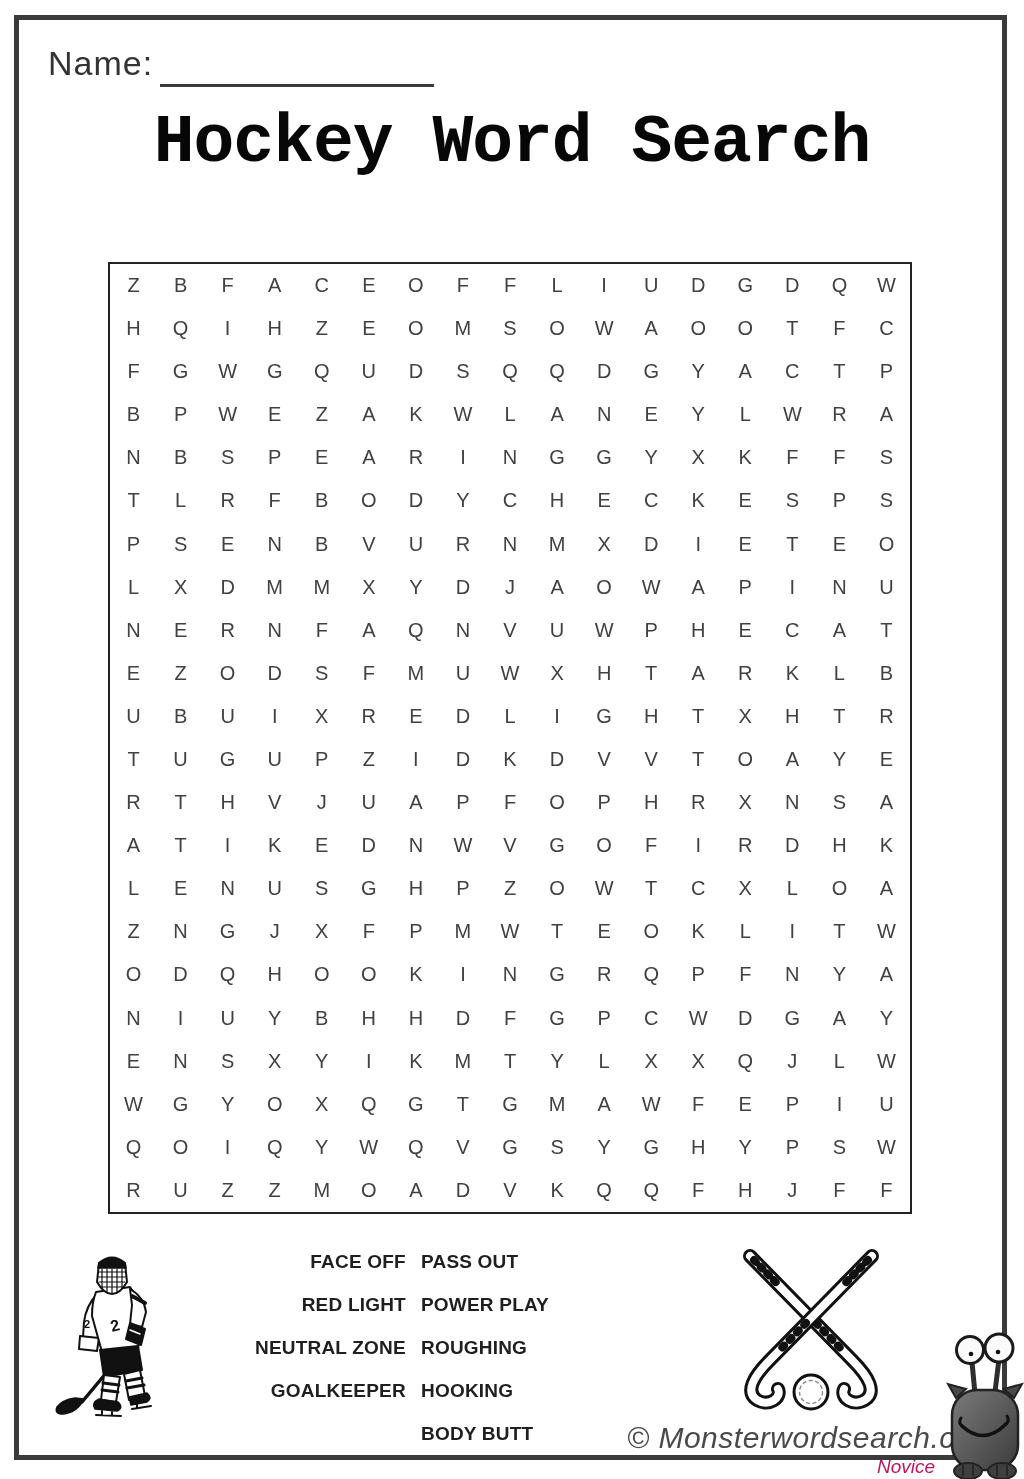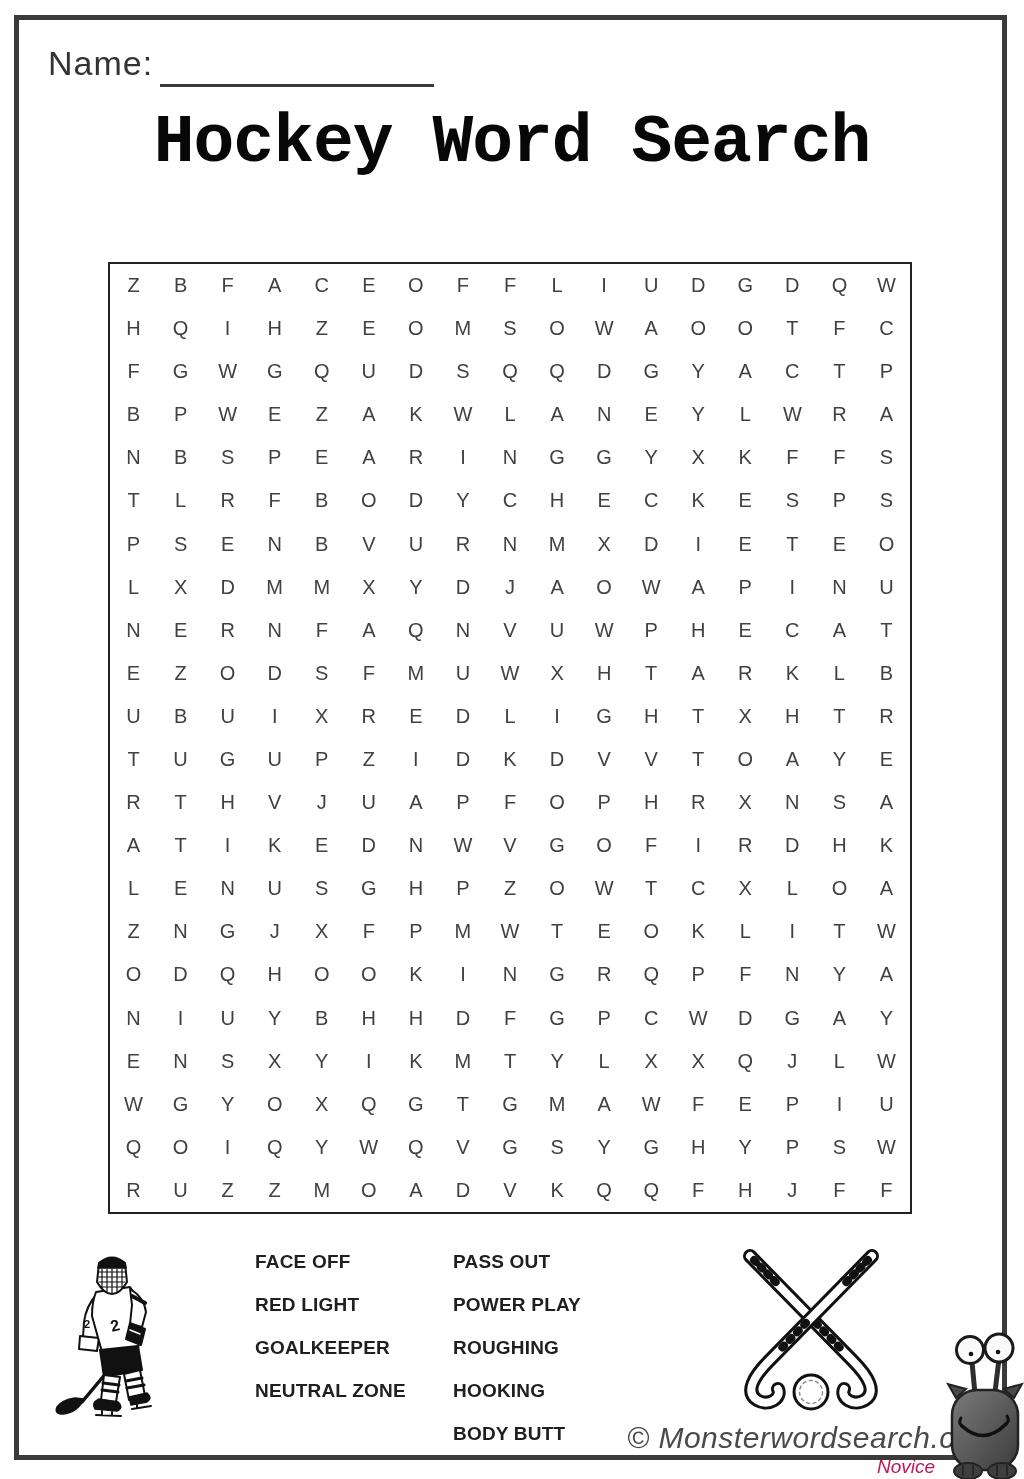--- a/index.html
+++ b/index.html
@@ -30,22 +30,22 @@
     border:2px solid #222;box-sizing:border-box;z-index:2;
     display:grid;grid-template-columns:repeat(17,1fr);
     grid-template-rows:repeat(22,1fr);
   }
   .cell{
     display:flex;align-items:center;justify-content:center;
     font-size:20px;color:#414141;
   }
   .word-list{position:absolute;left:0;top:1240px;width:100%;height:230px;z-index:2;}
   .word-col{position:absolute;top:0;}
-  .word-col.c0{left:255px;}
-  .word-col.c1{left:421px;margin-left:32px;}
+  .word-col.c0{left:255px;text-align:right;}
+  .word-col.c1{left:421px;}
   .word-col.c2{left:569px;}
   .word{height:43px;line-height:43px;font-size:19px;font-weight:700;
         color:#1f1f1f;white-space:nowrap;letter-spacing:.2px;}
   .clip{position:absolute;z-index:3;}
   .credit{
     position:absolute;left:627px;top:1421px;font-size:30px;font-style:italic;
     color:#4a4a4a;z-index:4;white-space:nowrap;letter-spacing:.5px;
   }
   .novice{
     position:absolute;left:877px;top:1456px;font-size:19px;font-style:italic;
@@ -439,22 +439,22 @@
       <span class="cell">H</span>
       <span class="cell">J</span>
       <span class="cell">F</span>
       <span class="cell">F</span>
     </div>
 
   <div class="word-list">
       <div class="word-col c0">
         <div class="word">FACE OFF</div>
         <div class="word">RED LIGHT</div>
+        <div class="word">NEUTRAL ZONE</div>
         <div class="word">GOALKEEPER</div>
-        <div class="word">NEUTRAL ZONE</div>
       </div>
       <div class="word-col c1">
         <div class="word">PASS OUT</div>
         <div class="word">POWER PLAY</div>
         <div class="word">ROUGHING</div>
         <div class="word">HOOKING</div>
         <div class="word">BODY BUTT</div>
       </div>
     </div>
 

